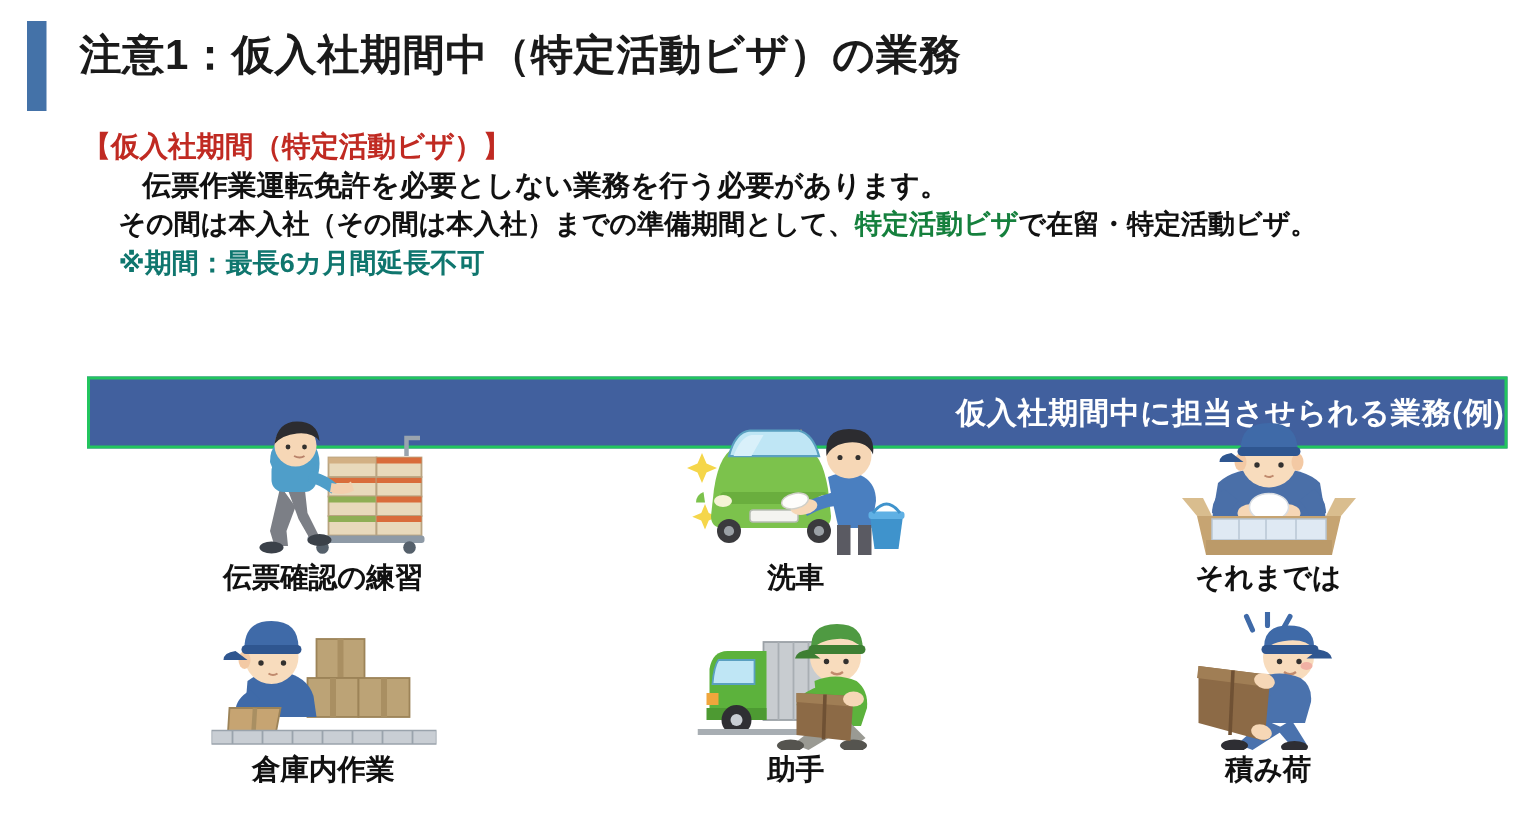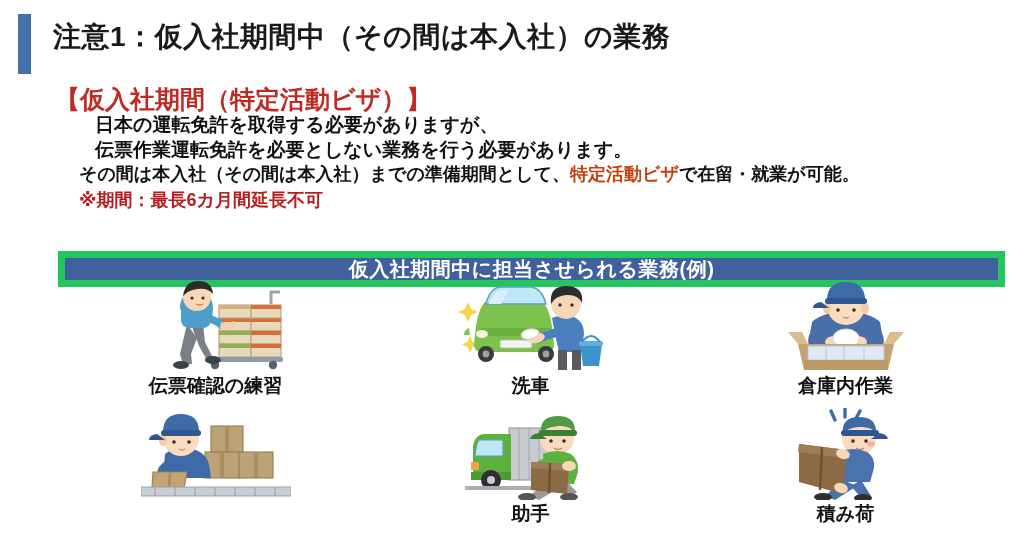--- a/index.html
+++ b/index.html
@@ -40,21 +40,21 @@
   }
 
   
   .body-block {
     position: absolute;
     left: 55px;
     top: 86px;
     width: 960px;
   }
   .bracket-line {
-    font-size: 25px;
+    font-size: 19px;
     font-weight: bold;
     color: #C02A22;
     line-height: 26px;
     white-space: nowrap;
   }
   .indent-line {
     font-size: 19px;
     font-weight: bold;
     color: #111111;
     line-height: 25px;
@@ -64,45 +64,45 @@
   .indent-line.sub {
     margin-left: 40px;
   }
   .indent-line.small {
     font-size: 18px;
   }
   .u-line {
     text-underline-offset: 2px;
   }
   .red-inline {
-    color: #c2410c;
+    color: #15803d;
     font-family: Liberation Serif, serif;
   }
   .note-red {
     font-size: 18px;
     font-weight: bold;
-    color: #b91c1c;
+    color: #0f766e;
     line-height: 26px;
     white-space: nowrap;
     margin-left: 24px;
   }
 
   
   .banner {
     position: absolute;
     left: 58px;
     top: 251px;
     width: 947px;
-    height: 36px;
+    height: 48px;
     background: #41609E;
-    border: 7px solid #22c55e;
+    border: 2px solid #22c55e;
     box-sizing: border-box;
     display: flex;
     align-items: center;
-    justify-content: center;
+    justify-content: flex-end;
   }
   .banner-text {
     color: #ffffff;
     font-size: 20px;
     font-weight: bold;
     letter-spacing: 0.5px;
     white-space: nowrap;
   }
 
   
@@ -137,36 +137,35 @@
     margin-top: 2px;
     white-space: nowrap;
   }
   svg { display: block; }
 </style>
 </head>
 <body>
 
 <div class="title-row">
   <div class="title-accent"></div>
-  <div class="title-text">注意1：仮入社期間中（その間は本入社）の業務</div>
+  <div class="title-text">注意1：仮入社期間中（特定活動ビザ）の業務</div>
 </div>
 
 <div class="body-block">
 
   <div class="bracket-line">【仮入社期間（特定活動ビザ）】</div>
 
 
-  <div class="indent-line sub">日本の運転免許を取得する必要がありますが、</div>
 
   <div class="indent-line sub">
     <span>伝票作業</span><span class="u-line">運転免許を必要としない業務</span><span>を行う必要があります。</span>
   </div>
 
   <div class="indent-line small">
-    <span>その間は本入社（その間は本入社）までの準備期間として、</span><span class="red-inline">特定活動ビザ</span><span>で在留・就業が可能。</span>
+    <span>その間は本入社（その間は本入社）までの準備期間として、</span><span class="red-inline">特定活動ビザ</span><span>で在留・特定活動ビザ。</span>
   </div>
 
   <div class="note-red">※期間：最長6カ月間延長不可</div>
 </div>
 
 <div class="banner">
   <div class="banner-text">仮入社期間中に担当させられる業務(例)</div>
 </div>
 
 <div class="grid">
@@ -290,21 +289,21 @@
         <g stroke="#b9c6d4" stroke-width="1">
           <line x1="44" y1="66" x2="44" y2="80"></line>
           <line x1="62" y1="66" x2="62" y2="80"></line>
           <line x1="82" y1="66" x2="82" y2="80"></line>
         </g>
         <path d="M16 64 l-10 -12 l14 0 l6 12 Z" fill="#d9bd8e"></path>
         <path d="M112 64 l10 -12 l-14 0 l-6 12 Z" fill="#d9bd8e"></path>
         <rect x="22" y="80" width="84" height="10" fill="#bb9a69"></rect>
       </svg>
     </div>
-    <div class="cell-label">倉庫内作業</div>
+    <div class="cell-label">それまでは</div>
   </div>
 
   <div class="cell">
     <div class="art">
       <svg width="150" height="92" viewBox="0 0 150 92">
 
         <rect x="70" y="18" width="32" height="26" fill="#bca376" stroke="#9c8358" stroke-width="1.2"></rect>
         <rect x="84" y="18" width="4" height="26" fill="#a98f62"></rect>
         <rect x="64" y="44" width="34" height="26" fill="#bca376" stroke="#9c8358" stroke-width="1.2"></rect>
         <rect x="79" y="44" width="4" height="26" fill="#a98f62"></rect>
@@ -332,20 +331,21 @@
           <line x1="14" y1="79" x2="14" y2="88"></line>
           <line x1="34" y1="79" x2="34" y2="88"></line>
           <line x1="54" y1="79" x2="54" y2="88"></line>
           <line x1="74" y1="79" x2="74" y2="88"></line>
           <line x1="94" y1="79" x2="94" y2="88"></line>
           <line x1="114" y1="79" x2="114" y2="88"></line>
           <line x1="134" y1="79" x2="134" y2="88"></line>
         </g>
       </svg>
     </div>
+    <div class="cell-label">倉庫内作業</div>
   </div>
 
   <div class="cell">
     <div class="art">
       <svg width="132" height="92" viewBox="0 0 132 92">
 
         <rect x="44" y="20" width="46" height="52" fill="#c8ccd0" stroke="#9ba1a6" stroke-width="1.2"></rect>
         <g stroke="#a8aeb3" stroke-width="1.2">
           <line x1="54" y1="20" x2="54" y2="72"></line>
           <line x1="64" y1="20" x2="64" y2="72"></line>

